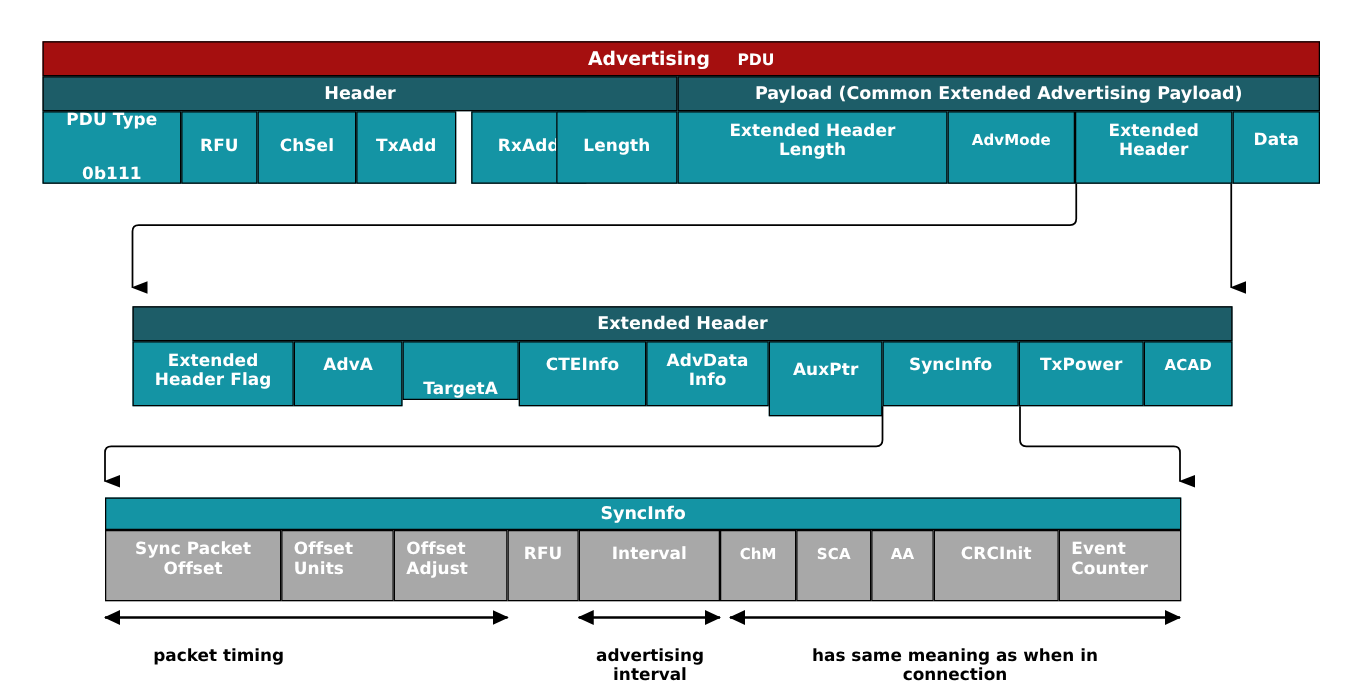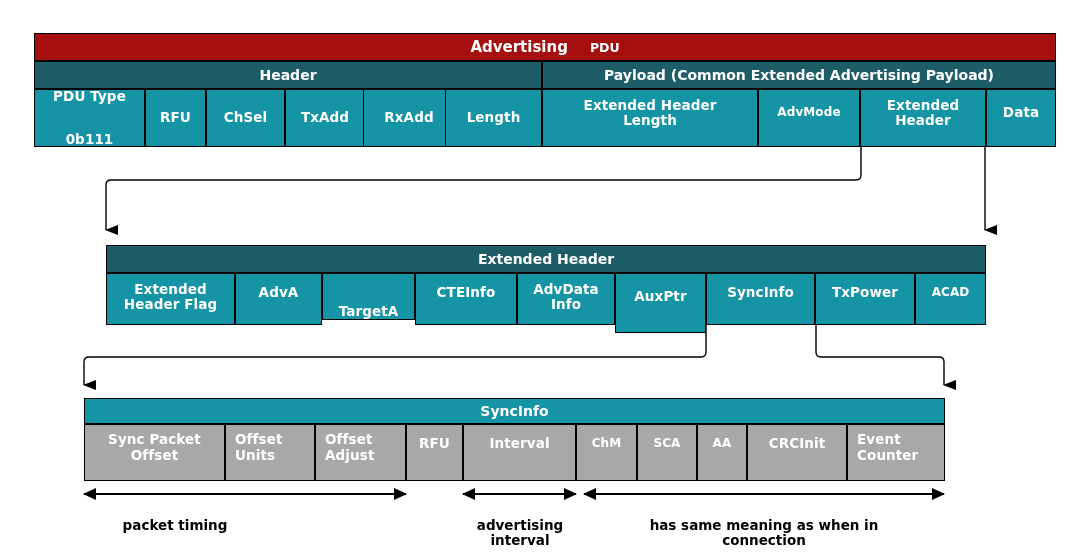--- a/index.html
+++ b/index.html
@@ -108,21 +108,21 @@
   </div>
   <div class="cell teal" style="left:145px; top:89px; width:61px; height:58px;">
     <span>RFU</span>
   </div>
   <div class="cell teal" style="left:206px; top:89px; width:79px; height:58px;">
     <span>ChSel</span>
   </div>
   <div class="cell teal" style="left:285px; top:89px; width:80px; height:58px;">
     <span>TxAdd</span>
   </div>
-  <div class="cell teal" style="left:363px; top:89px; width:92px; height:58px;">
+  <div class="cell teal" style="left:377px; top:89px; width:92px; height:58px;">
     <span>RxAdd</span>
   </div>
   <div class="cell teal" style="left:445px; top:89px; width:97px; height:58px;">
     <span>Length</span>
   </div>
   <div class="cell teal" style="left:542px; top:89px; width:216px; height:58px;">
     <span style="margin-top:-10px;">Extended Header
 Length</span>
   </div>
   <div class="cell teal" style="left:758px; top:89px; width:102px; height:58px;">

